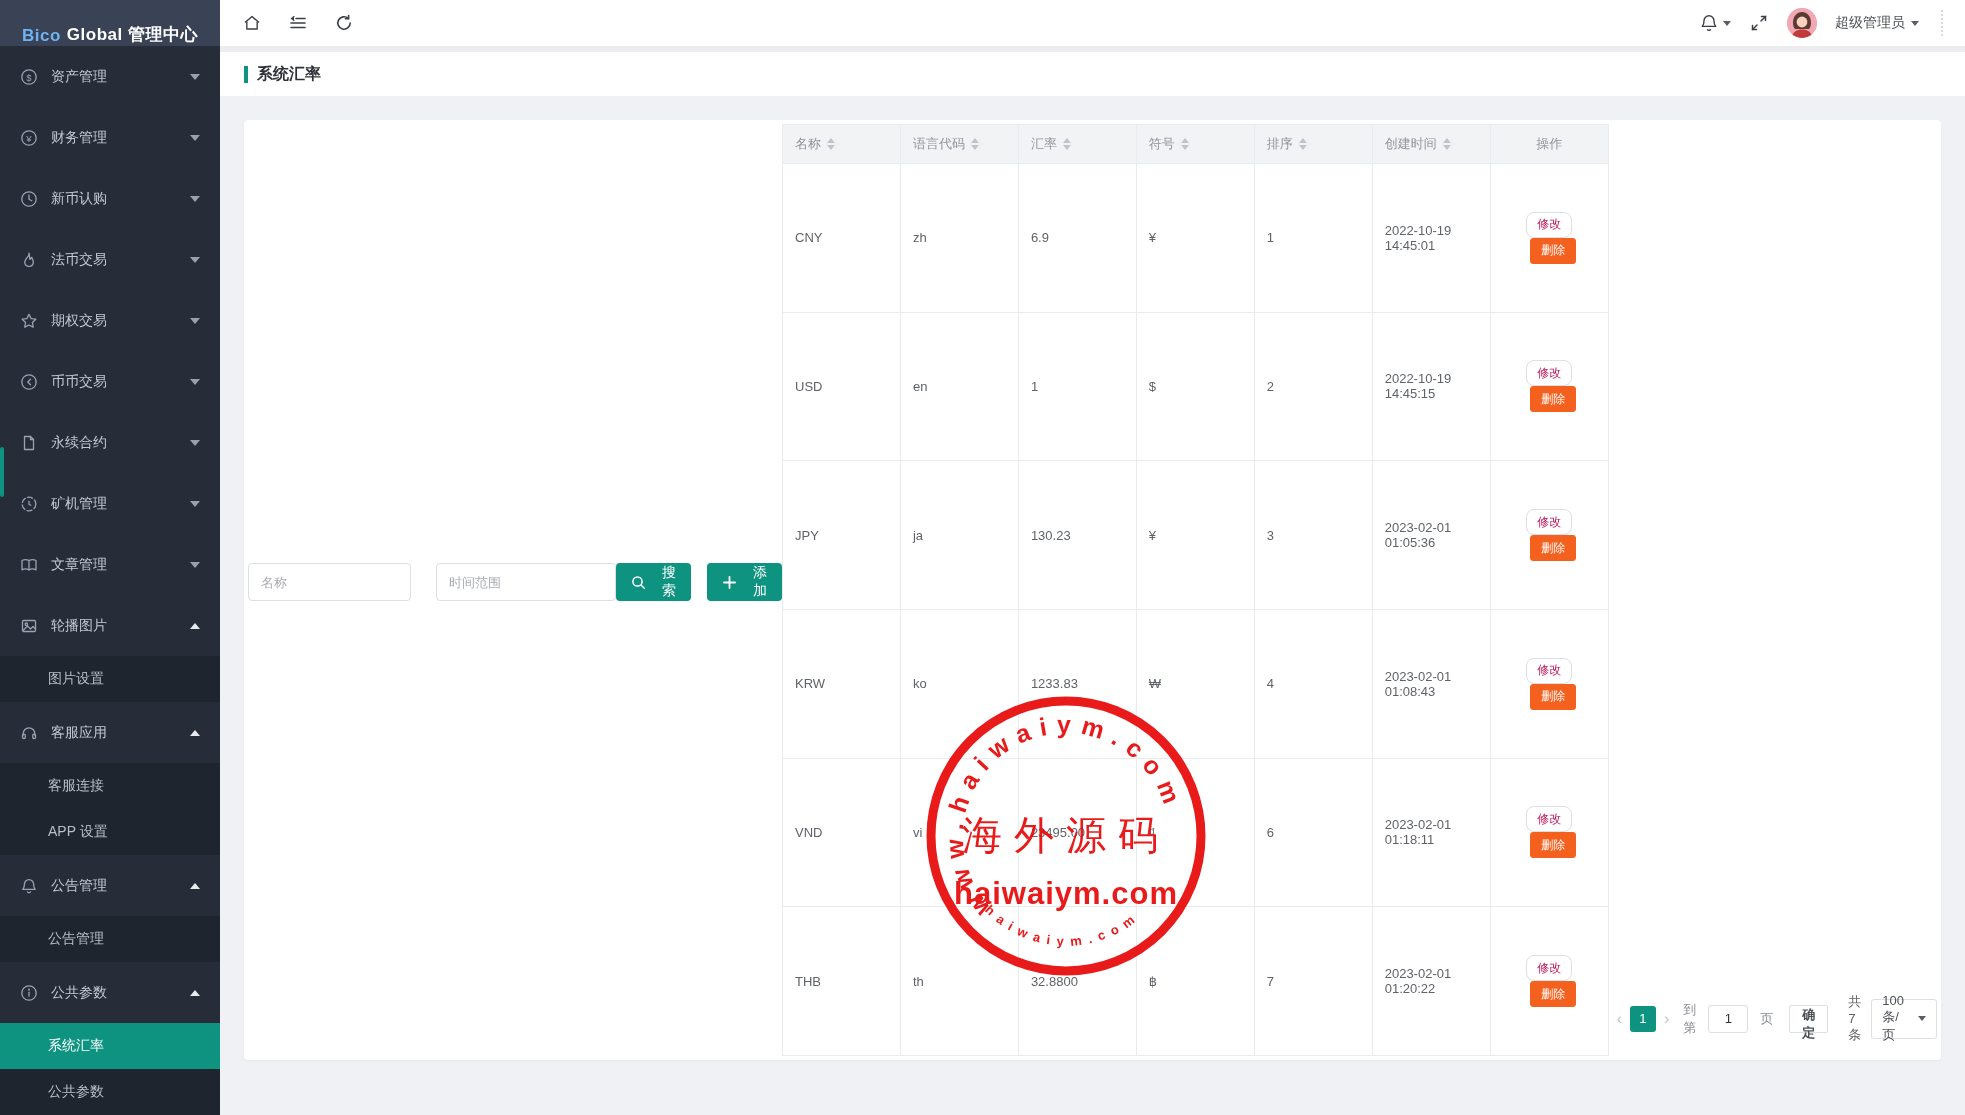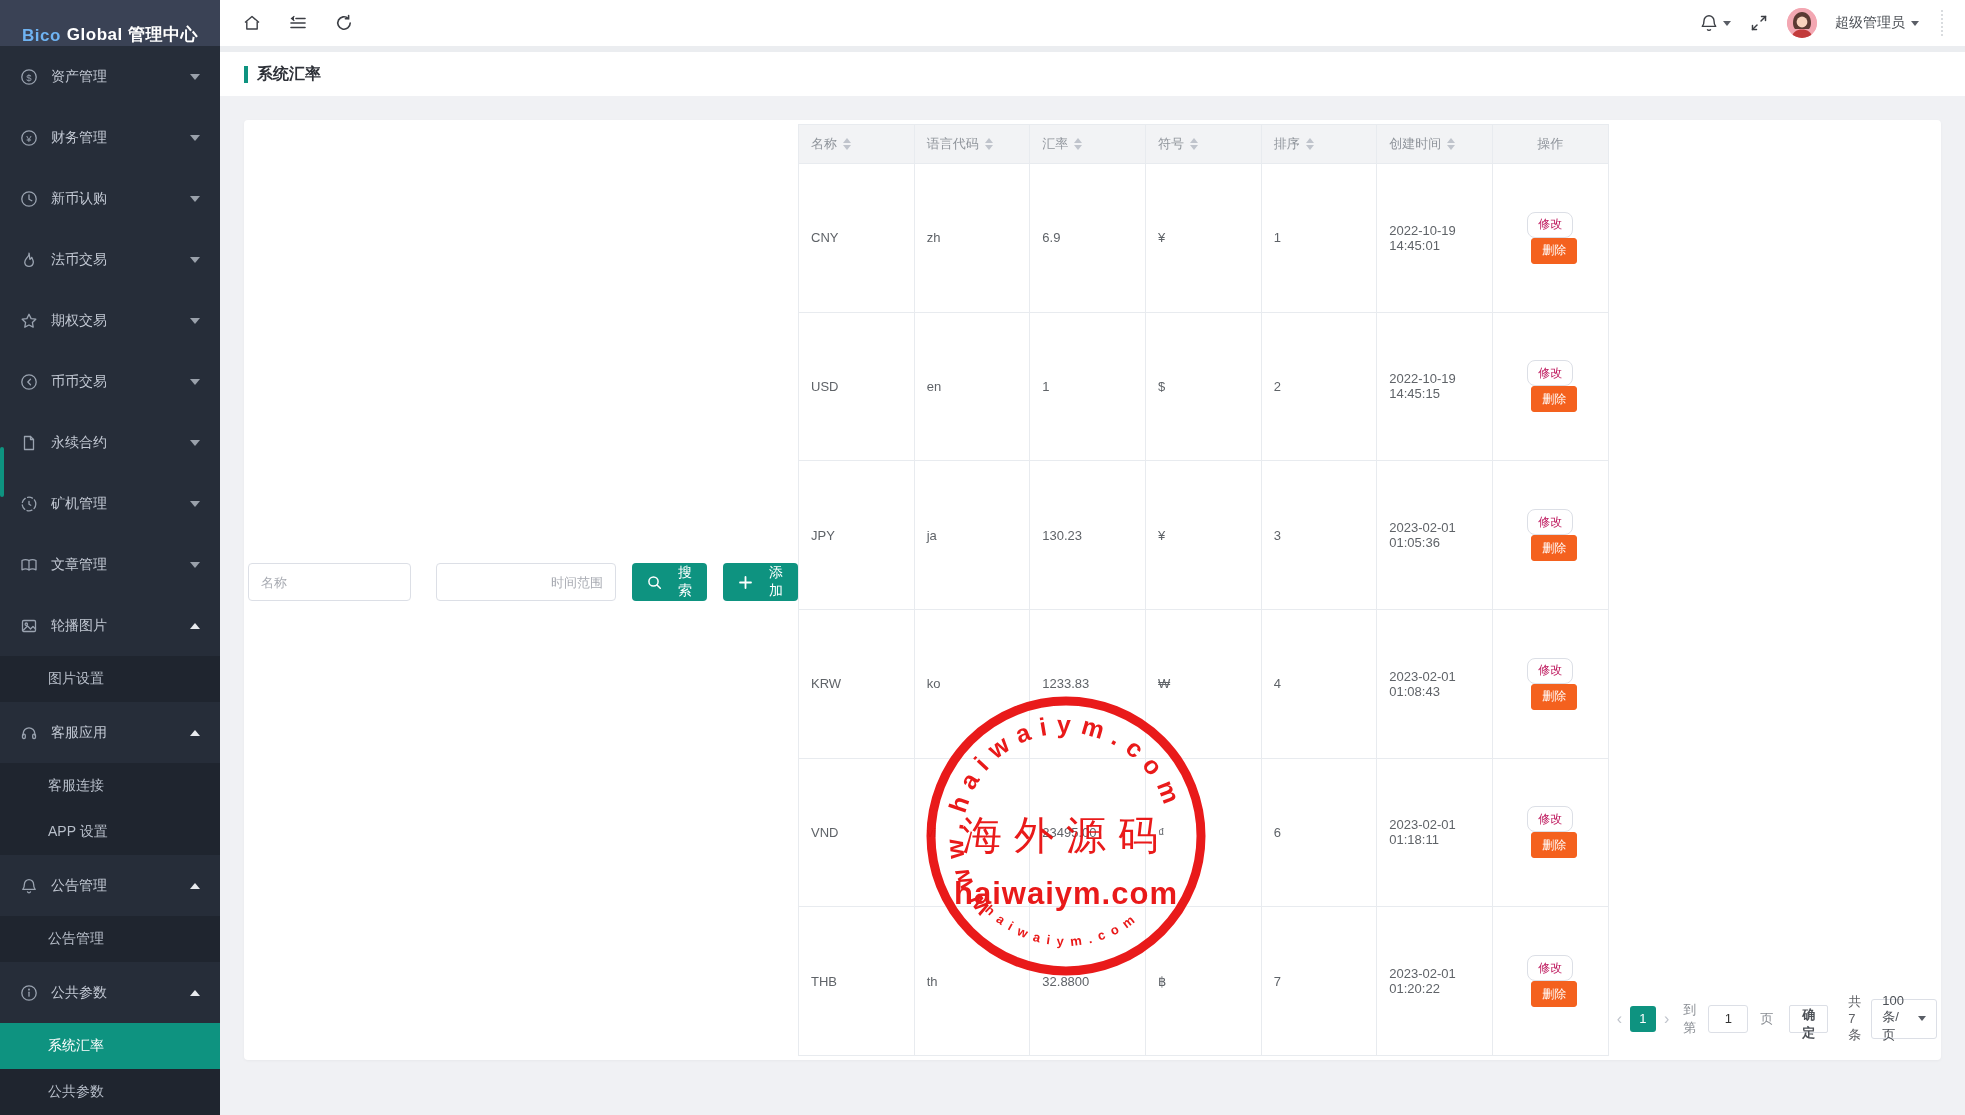--- a/index.html
+++ b/index.html
@@ -45,21 +45,21 @@
   .content { flex:1; background:#f0f1f4; padding:24px 24px 0 24px; position:relative; }
   .card { background:#fff; border-radius:4px; height:940px; padding:4px; display:flex; flex-direction:row;
           box-shadow:0 1px 3px rgba(0,0,0,.04); position:relative; }
 
   
   .filters { display:flex; align-items:center; margin-bottom:16px; }
   .f-input { height:38px; border:1px solid #dcdfe6; border-radius:4px; padding:0 12px; font-size:13px; color:#333;
              font-family:inherit; }
   .f-input::placeholder { color:#a8abb2; }
   .f-name { width:163px; margin-right:25px; }
-  .f-range { width:180px; margin-right:16px;text-align:right; }
+  .f-range { width:180px; margin-right:0; }
   .btn-teal { height:38px; background:#0e9380; border:none; border-radius:4px; color:#fff; font-size:14px;
               padding:0 15px; display:flex; align-items:center; gap:16px; cursor:pointer; font-family:inherit; }
   .btn-teal + .btn-teal { margin-left:16px; }
   .btn-teal svg { width:15px; height:15px; display:block; }
 
   
   table { width:100%; border-collapse:collapse; table-layout:fixed; }
   th, td { border:1px solid #e8ebef; height:39px; font-size:13px; text-align:left; padding:0 12px; }
   th { background:#f2f3f5; color:#8f949b; font-weight:normal; }
   td { color:#5f6368; background:#fff; }

